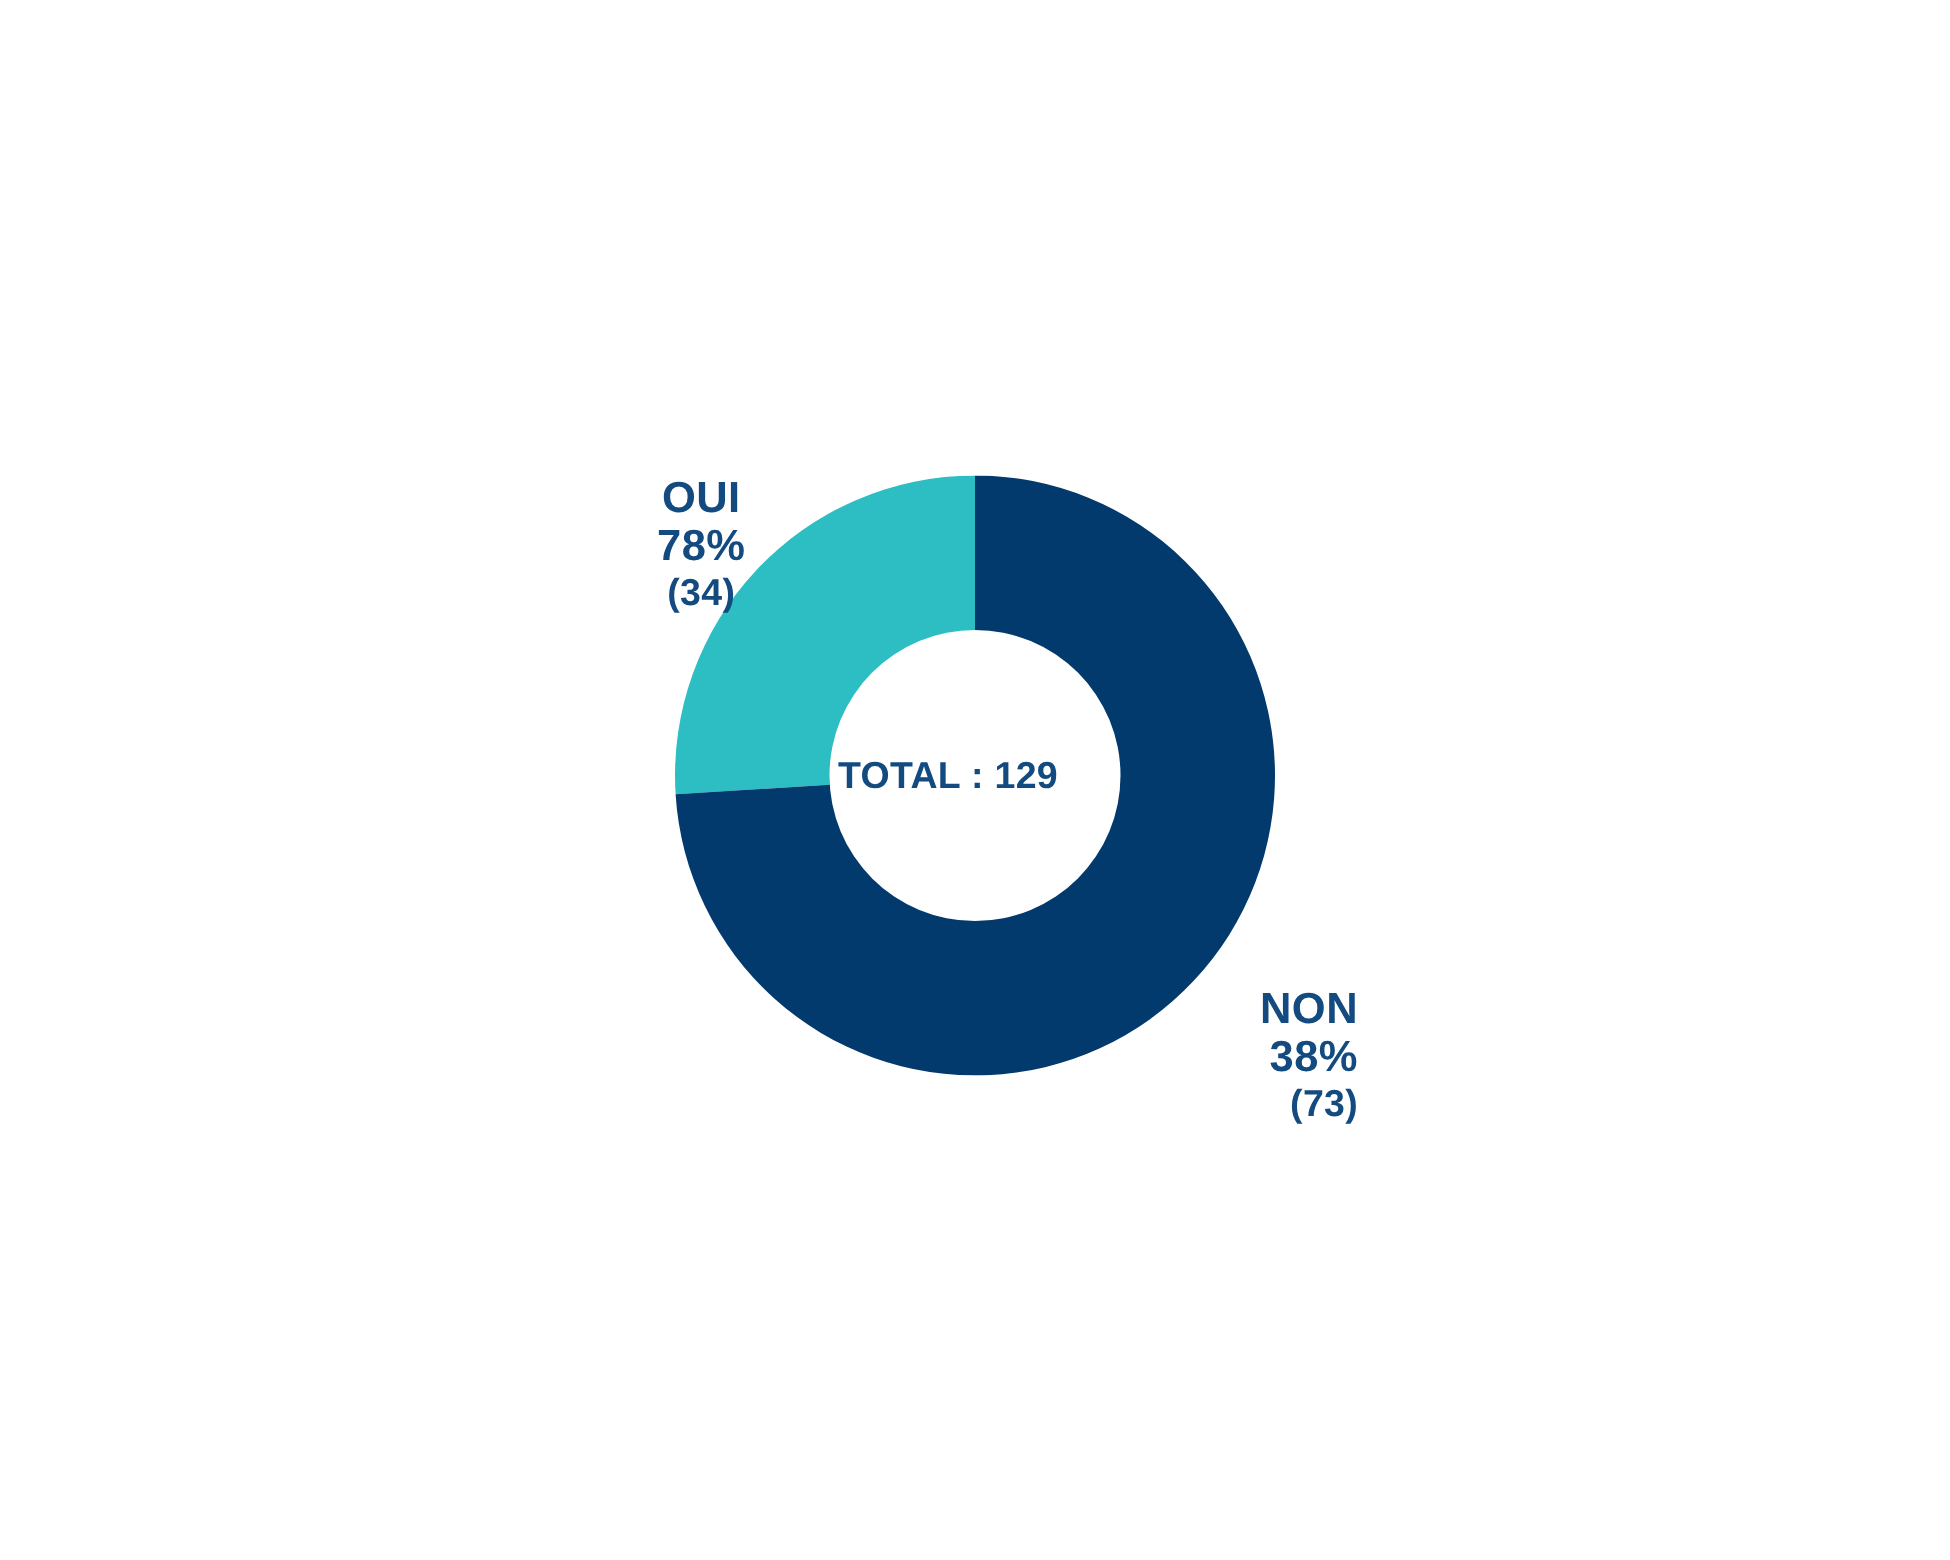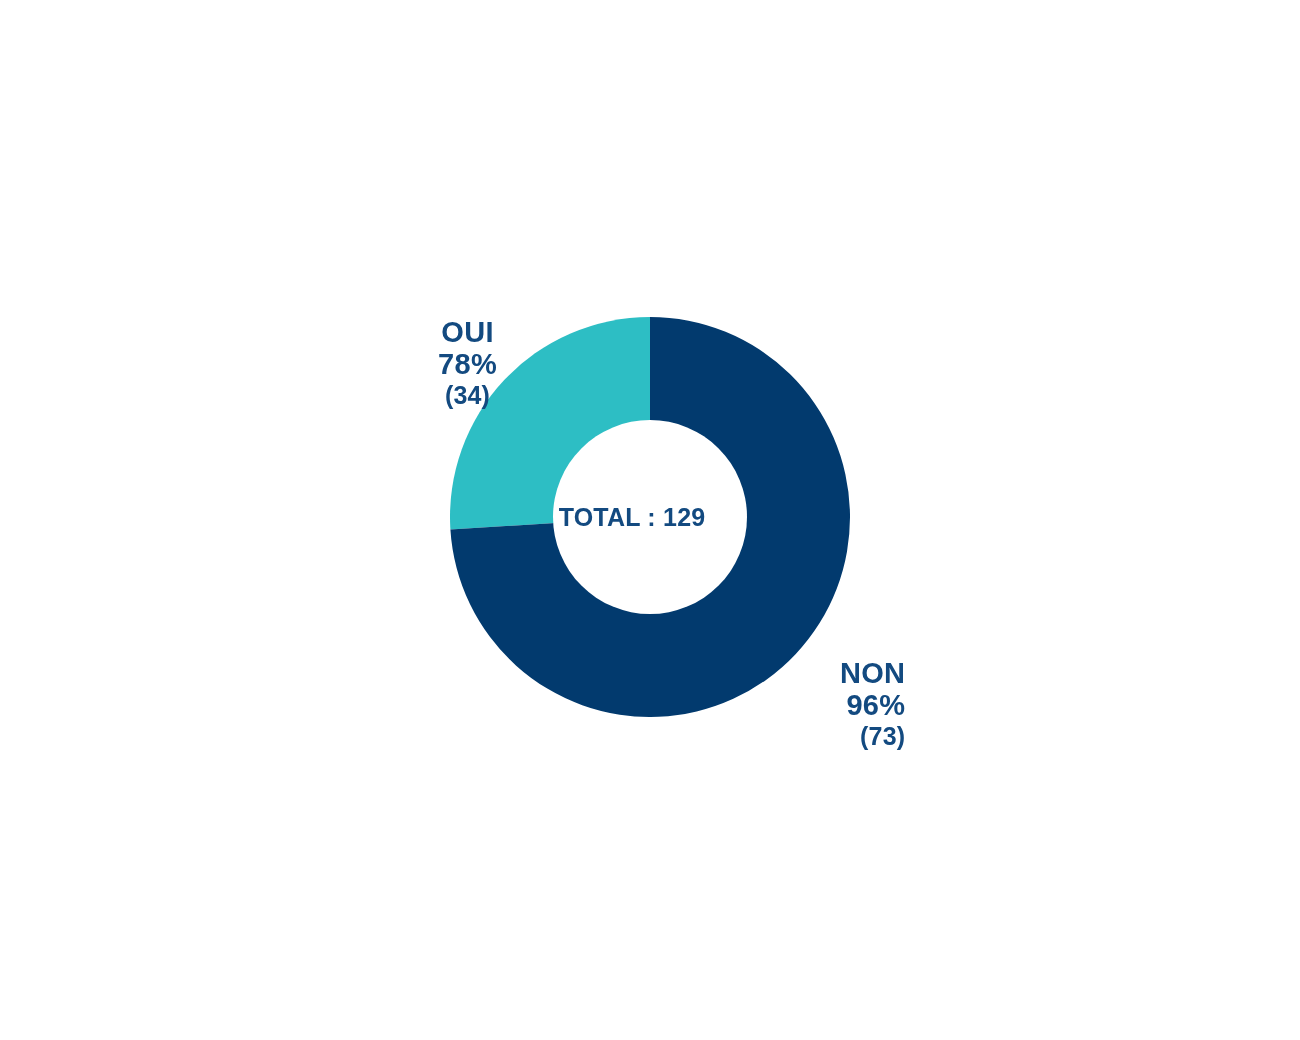--- a/index.html
+++ b/index.html
@@ -99,17 +99,17 @@
   <div id="center-total">TOTAL : 129</div>
 
   <div class="callout" id="callout-oui">
     <div class="name">OUI</div>
     <div class="pct">78%</div>
     <div class="count">(34)</div>
   </div>
 
   <div class="callout" id="callout-non">
     <div class="name">NON</div>
-    <div class="pct">96%</div>
+    <div class="pct">38%</div>
     <div class="count">(73)</div>
   </div>
 
 </div>
 
 </body></html>

